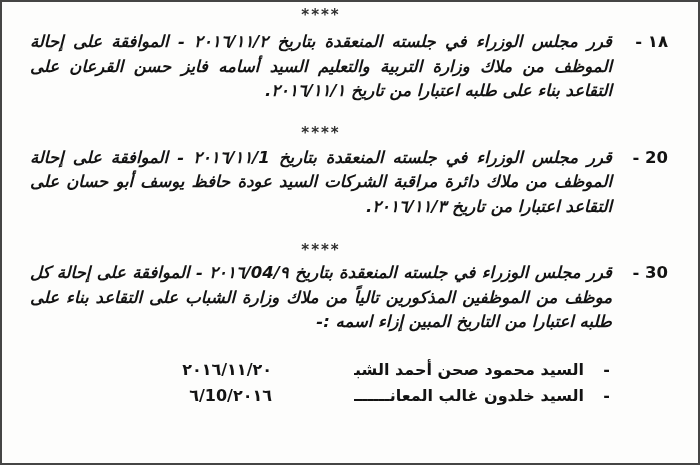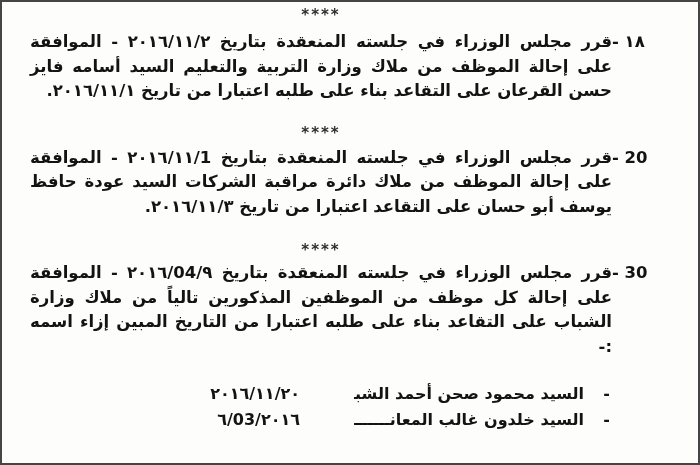--- a/index.html
+++ b/index.html
@@ -39,27 +39,28 @@
     align-items: flex-start;
     font-size: 16.5px;
     line-height: 24.5px;
   }
   .item-18 { margin-top: 6px; }
   .item-19 { margin-top: 4px; }
   .item-20 { margin-top: 2px; }
   .num {
     flex: none;
     width: 56px;
-    text-align: left;
+    text-align: right;
     white-space: nowrap;
   }
   .body-text {
     flex: 1;
     text-align: justify;
     text-align-last: right;
+    font-style: italic;
   }
   .names {
     margin-top: 22px;
     padding-right: 58px;
     font-size: 16px;
     line-height: 26px;
   }
   .name-row {
     display: flex;
     align-items: baseline;
@@ -72,21 +73,21 @@
   .ename {
     flex: none;
     width: 230px;
     text-align: right;
     white-space: nowrap;
     overflow: hidden;
   }
   .edate {
     flex: none;
     width: 110px;
-    margin-right: 54px;
+    margin-right: 82px;
     text-align: right;
     white-space: nowrap;
   }
 </style>
 </head>
 <body>
 
 <div class="page">
 
   <div class="sep sep-1">****</div>
@@ -112,17 +113,17 @@
 
   <div class="names">
     <div class="name-row">
       <span class="dash">-</span>
       <span class="ename">السيد محمود صحن أحمد الشباطات</span>
       <span class="edate">٢٠١٦/١١/٢٠</span>
     </div>
     <div class="name-row">
       <span class="dash">-</span>
       <span class="ename">السيد خلدون غالب المعانــــــــي</span>
-      <span class="edate">٢٠١٦/03/٦</span>
+      <span class="edate">٢٠١٦/10/٦</span>
     </div>
   </div>
 
 </div>
 
 </body></html>

